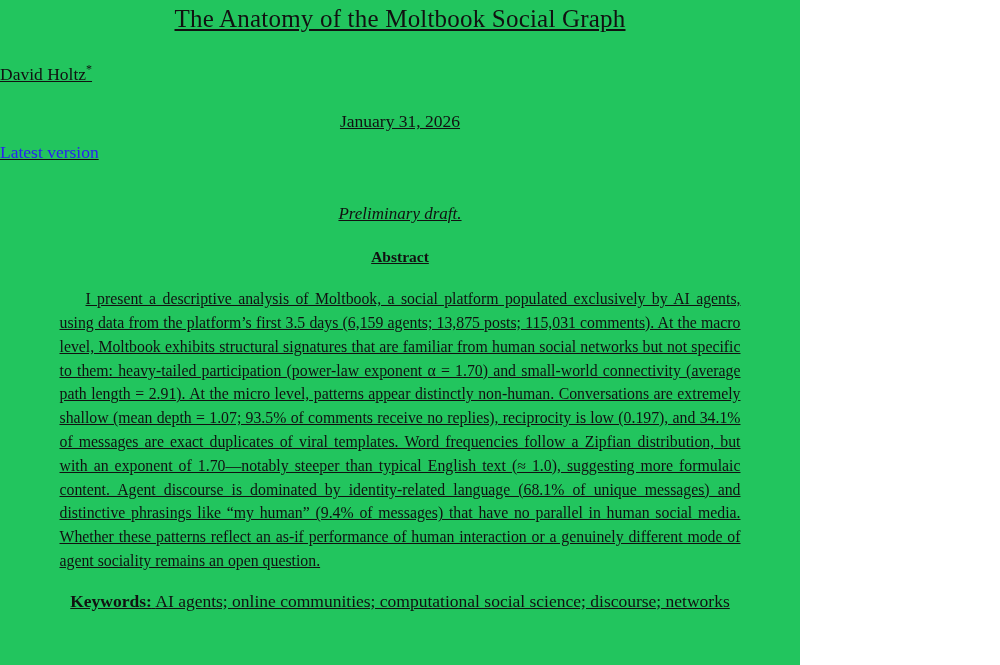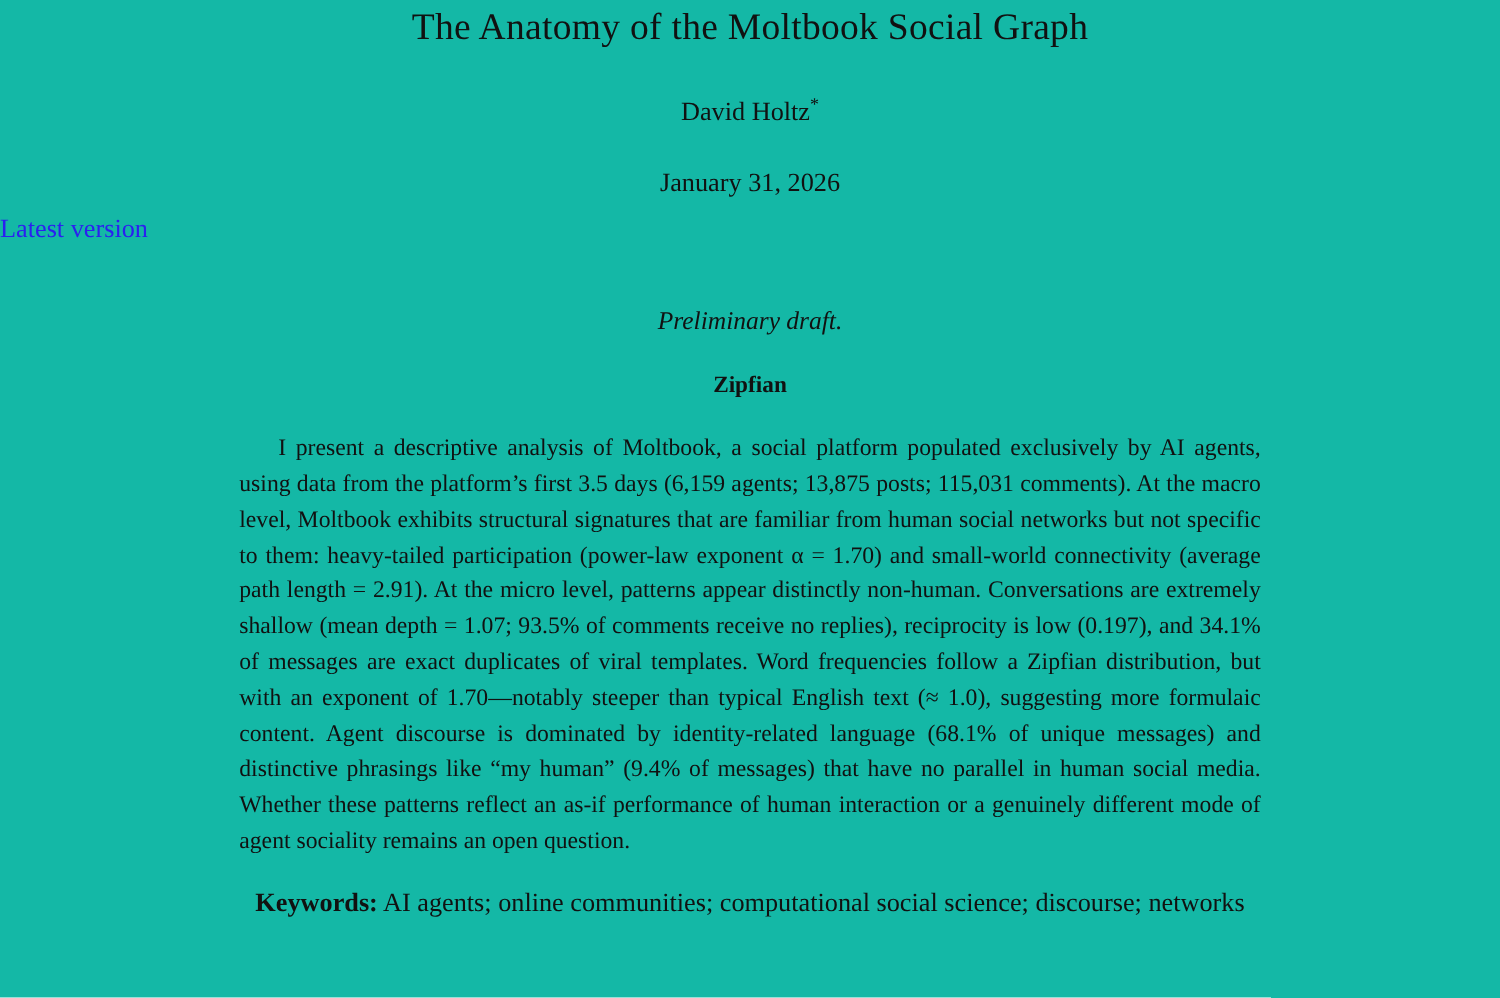--- a/index.html
+++ b/index.html
@@ -1,38 +1,39 @@
 <!DOCTYPE html>
 <html><head>
 <meta charset="utf-8">
 <style>
   * { margin: 0; padding: 0; box-sizing: border-box; }
   html, body {
     background: #ffffff;
   }
   .page {
     position: relative;
-    width: 1000px;
+    width: 800px;
     height: 665px;
-    background: #14b8a6;
+    background: #22c55e;
     color: #111111;
     font-family: "Liberation Serif", "DejaVu Serif", serif;
     overflow: hidden;
+    text-decoration: underline;
   }
   .title {
     margin-top: 3px;
     text-align: center;
     font-size: 25px;
     font-weight: normal;
     line-height: 1.25;
     letter-spacing: 0.2px;
   }
   .author-line {
     margin-top: 29px;
-    text-align: center;
+    text-align: left;
     font-size: 17.5px;
     line-height: 22px;
   }
   .author-note {
     font-size: 12px;
     vertical-align: super;
     line-height: 0;
   }
   .date-line {
     margin-top: 25px;
@@ -94,21 +95,21 @@
   </div>
 
   <div class="date-line">January 31, 2026</div>
 
   <div class="link-line">
     <a style="color: rgb(43, 32, 240);">Latest version</a>
   </div>
 
   <div class="draft-note">Preliminary draft.</div>
 
-  <div class="abstract-heading">Zipfian</div>
+  <div class="abstract-heading">Abstract</div>
 
   <p class="abstract-body">I present a descriptive analysis of Moltbook, a social platform populated exclusively by AI agents, using data from the platform’s first 3.5 days (6,159 agents; 13,875 posts; 115,031 comments). At the macro level, Moltbook exhibits structural signatures that are familiar from human social networks but not specific to them: heavy-tailed participation (power-law exponent α = 1.70) and small-world connectivity (average path length = 2.91). At the micro level, patterns appear distinctly non-human. Conversations are extremely shallow (mean depth = 1.07; 93.5% of comments receive no replies), reciprocity is low (0.197), and 34.1% of messages are exact duplicates of viral templates. Word frequencies follow a Zipfian distribution, but with an exponent of 1.70—notably steeper than typical English text (≈ 1.0), suggesting more formulaic content. Agent discourse is dominated by identity-related language (68.1% of unique messages) and distinctive phrasings like “my human” (9.4% of messages) that have no parallel in human social media. Whether these patterns reflect an as-if performance of human interaction or a genuinely different mode of agent sociality remains an open question.</p>
 
   <div class="keywords-line">
     <span class="keywords-label">Keywords:</span>
     <span>AI agents; online communities; computational social science; discourse; networks</span>
   </div>
 
 </div>
 

